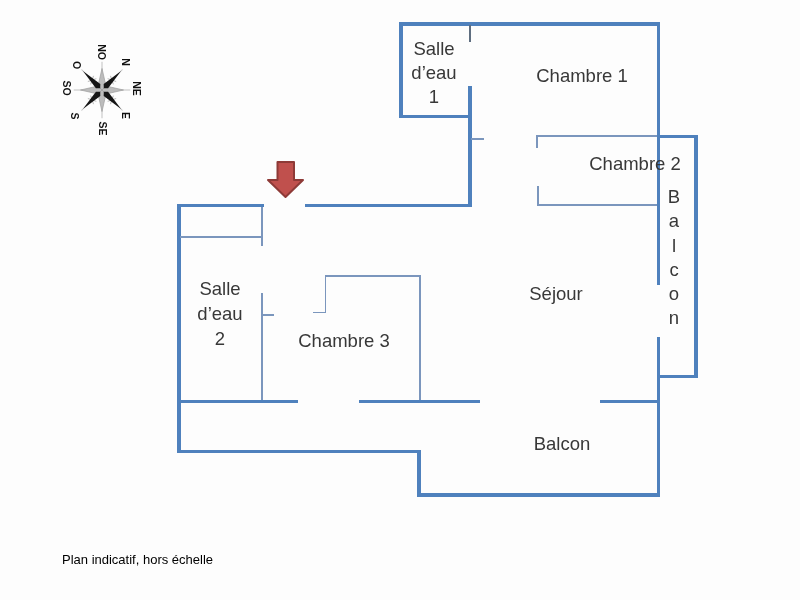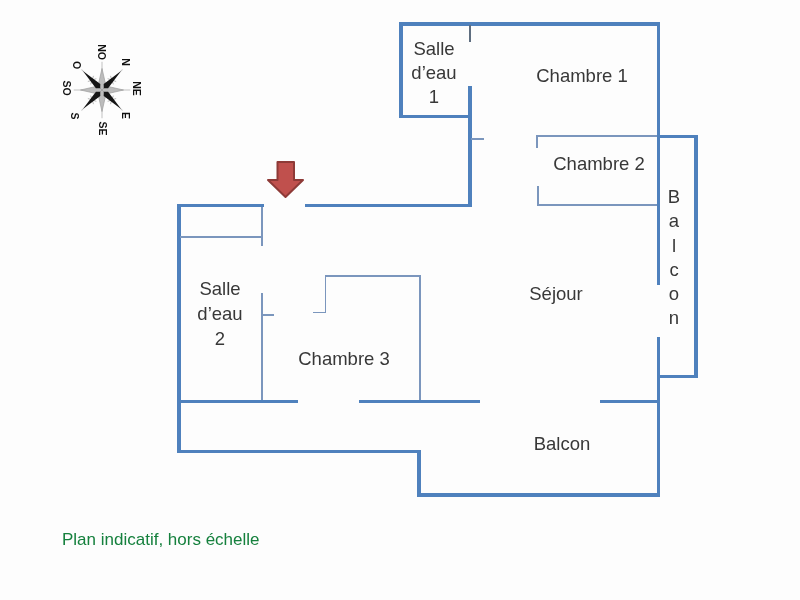--- a/index.html
+++ b/index.html
@@ -121,25 +121,25 @@
 <div class="w" style="left:177px;top:449.5px;width:243.5px;height:3.5px"></div>
 
 <div class="w" style="left:417px;top:449.5px;width:3.5px;height:47px"></div>
 
 <div class="w" style="left:417px;top:493px;width:243px;height:3.5px"></div>
 
 <div class="lbl" style="left:434px;top:37px;text-align:center;transform:translateX(-50%);line-height:24px">Salle<br>d’eau<br>1</div>
 
 <div class="lbl" style="left:582px;top:65px;transform:translateX(-50%)">Chambre 1</div>
 
-<div class="lbl" style="left:599px;top:153px;transform:translateX(-50%)">Chambre 2</div>
+<div class="lbl" style="left:635px;top:153px;transform:translateX(-50%)">Chambre 2</div>
 
 <div class="lbl" style="left:556px;top:283px;transform:translateX(-50%)">Séjour</div>
 
 <div class="lbl" style="left:220px;top:276px;text-align:center;transform:translateX(-50%);line-height:25px">Salle<br>d’eau<br>2</div>
 
-<div class="lbl" style="left:344px;top:348px;transform:translateX(-50%)">Chambre 3</div>
+<div class="lbl" style="left:344px;top:330px;transform:translateX(-50%)">Chambre 3</div>
 
 <div class="lbl" style="left:674px;top:185px;transform:translateX(-50%);text-align:center;line-height:24.3px">B<br>a<br>l<br>c<br>o<br>n</div>
 
 <div class="lbl" style="left:562px;top:433px;transform:translateX(-50%)">Balcon</div>
 
-<div class="lbl" style="left:62px;top:530px;font-size:17px;color:#15803d">Plan indicatif, hors échelle</div>
+<div class="lbl" style="left:62px;top:552px;font-size:13px;color:#000000">Plan indicatif, hors échelle</div>
 
 </body></html>

